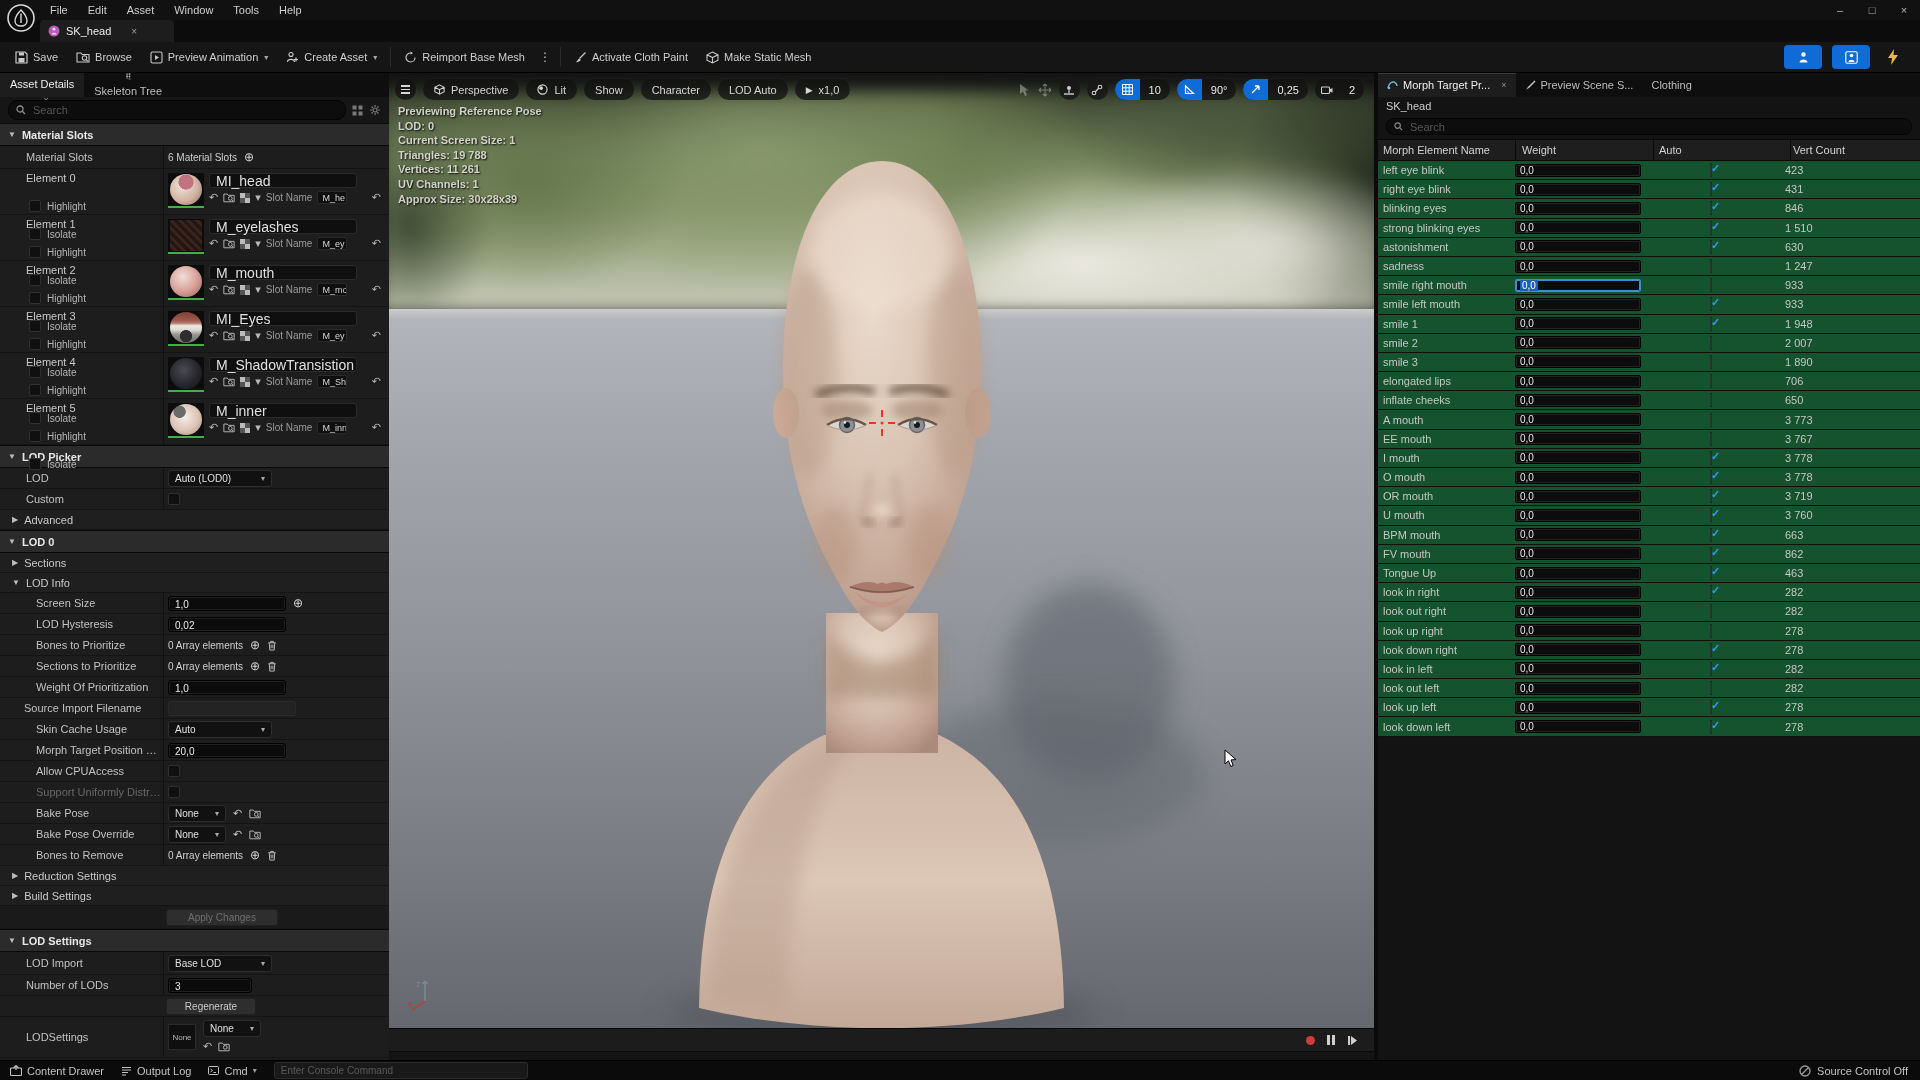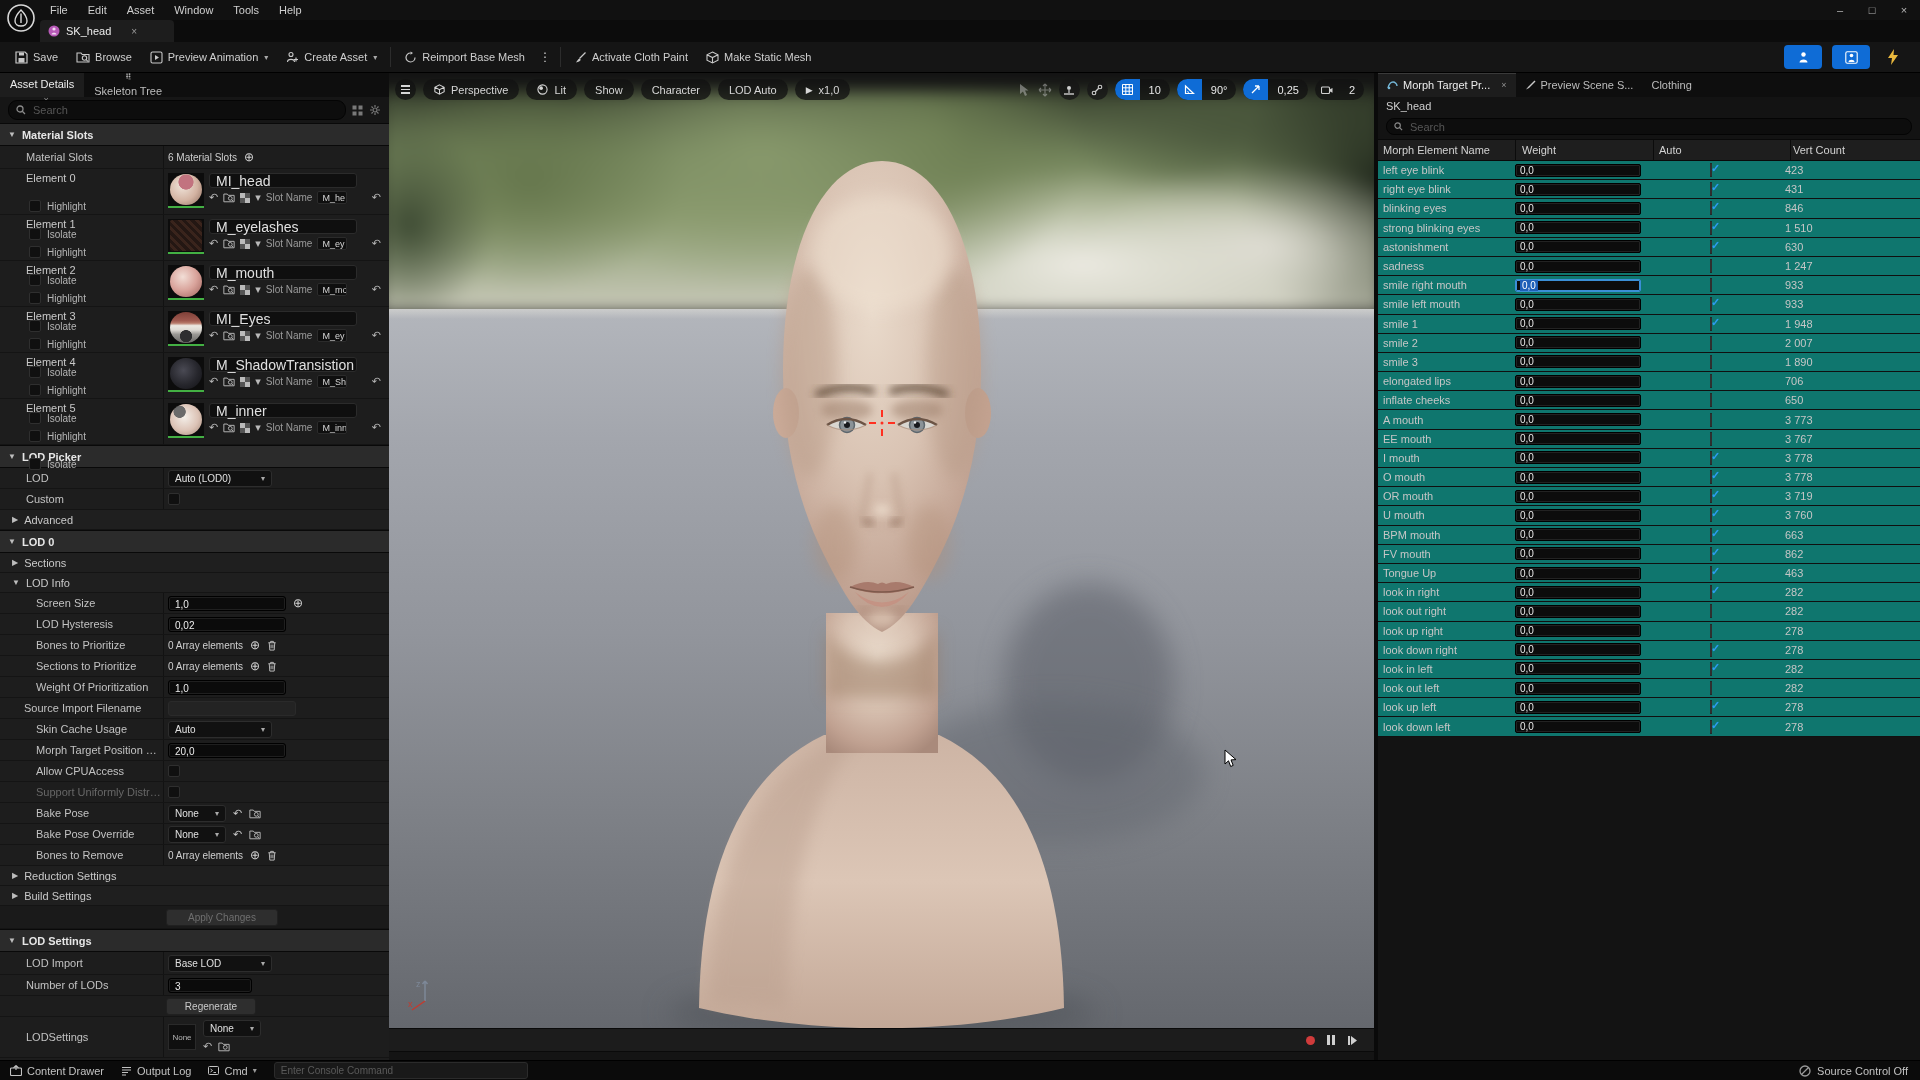--- a/index.html
+++ b/index.html
@@ -133,21 +133,21 @@
   .rp-tab.active{background:#1d1d1d;color:#ececec;box-shadow:inset 0 1px 0 #3a3a3a;}
   .rp-tab .tclose{margin-left:6px;color:#909090;font-size:9px;}
   .rp-asset{height:15px;padding:3px 8px 0;color:#cfcfcf;}
   .rp-search{height:20px;padding:3px 8px 1px;}
   .rp-search .searchbox{height:15px;border-radius:8px;}
   .mt-head{height:20px;display:flex;align-items:center;background:#1e1e1e;border-top:1px solid #090909;border-bottom:1px solid #090909;color:#d2d2d2;}
   .c-name{flex:0 0 137px;padding-left:5px;box-sizing:border-box;}
   .c-weight{flex:0 0 131px;}.c-auto{flex:0 0 137px;padding-left:5px;box-sizing:border-box;}.c-verts{flex:1;padding-left:2px;}
   .mt-head .c-weight,.mt-head .c-auto,.mt-head .c-verts{border-left:1px solid #0b0b0b;height:100%;display:flex;align-items:center;}
   .mt-head .c-weight{padding-left:6px;}
-  .mt-row{height:18.2px;display:flex;align-items:center;border-bottom:1px solid #101010;background:#0f766e;color:#c6c6c6;}
+  .mt-row{height:18.2px;display:flex;align-items:center;border-bottom:1px solid #101010;background:#14532d;color:#c6c6c6;}
   .mt-row .c-name{white-space:nowrap;overflow:hidden;text-overflow:ellipsis;}
   .wbox{width:126px;height:13px;background:#0c0c0c;border:1px solid #000;box-shadow:inset 0 0 0 1px #222;border-radius:2px;
         display:flex;align-items:center;padding:0 4px;font-size:10px;color:#e8e8e8;box-sizing:border-box;}
   .wbox.sel{box-shadow:inset 0 0 0 1px #3b8fd6;border-color:#3b8fd6;}
   .wbox.sel .wv{background:#1d5fb8;color:#fff;padding:0 2px;}
   .mt-cb{margin-left:59px;}
   
   #statusbar{position:absolute;left:0;top:1060px;width:1920px;height:20px;background:#0b0b0b;border-top:1px solid #000;
              display:flex;align-items:center;gap:7px;padding-left:10px;box-sizing:border-box;color:#c2c2c2;}
   .sb-item{display:flex;align-items:center;gap:5px;padding-right:10px;}
@@ -986,20 +986,29 @@
         <span class="sic">
             <svg width="12" height="10" viewBox="0 0 12 10">
               <rect x="0.5" y="2" width="8" height="6.5" rx="1" fill="none" stroke="#cfcfcf" stroke-width="1.1"></rect>
               <path d="M8.5 4.5 L11.5 3 V7.8 L8.5 6.2" fill="#cfcfcf"></path>
             </svg>
           </span>
         <span class="sval">2</span>
       </div>
     </div>
 
+    <div class="vp-stats" id="vp-stats">
+        <div>Previewing Reference Pose</div>
+        <div>LOD: 0</div>
+        <div>Current Screen Size: 1</div>
+        <div>Triangles: 19 788</div>
+        <div>Vertices: 11 261</div>
+        <div>UV Channels: 1</div>
+        <div>Approx Size: 30x28x39</div>
+      </div>
 
     <svg class="vp-gizmo" width="44" height="44" viewBox="0 0 44 44">
       <path d="M18 28 V8 M18 8 L15.5 11 M18 8 L20.5 11" stroke="#7d8898" stroke-width="1.5" fill="none"></path>
       <text x="9" y="14" fill="#7d8898" font-size="9" font-family="Liberation Sans, sans-serif">z</text>
       <path d="M18 28 L5 37" stroke="#c23b30" stroke-width="1.5"></path>
       <text x="1" y="34" fill="#c23b30" font-size="9" font-family="Liberation Sans, sans-serif">x</text>
     </svg>
 
     <div class="vp-timeline">
       <span class="rec"></span>

